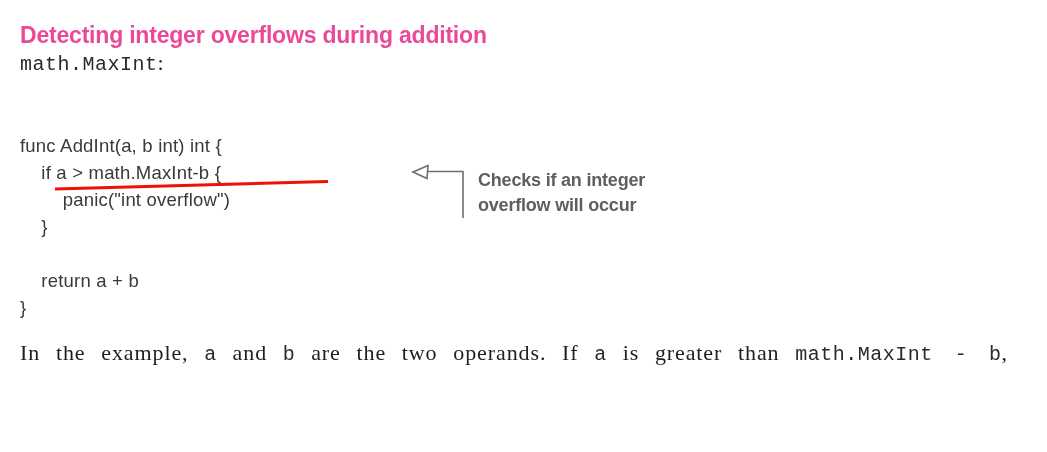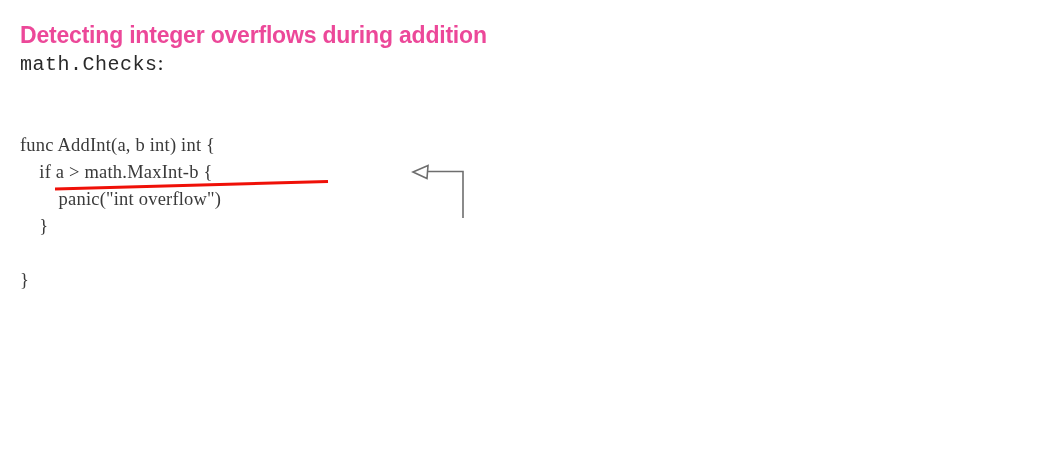--- a/index.html
+++ b/index.html
@@ -51,21 +51,21 @@
     font-family: "Liberation Mono", monospace;
     font-size: 20px;
     letter-spacing: 0.5px;
     color: #2a2a2a;
   }
   
   .codeblock {
     position: absolute;
     left: 20px;
     top: 132px;
-    font-family: Liberation Serif, serif;
+    font-family: Liberation Sans, sans-serif;
     font-size: 18.5px;
     color: #3a3a3a;
     letter-spacing: 0.2px;
   }
   .code-line {
     white-space: pre;
     height: 27px;
     line-height: 27px;
   }
   
@@ -100,38 +100,44 @@
   }
 </style>
 </head>
 <body>
 
 <div class="page">
 
   <div class="heading">Detecting integer overflows during addition</div>
 
   <div class="para para-intro">
-    <div class="lline"><span class="imono">math.Checks</span><span>:</span></div>
+    <div class="lline"><span class="imono">math.MaxInt</span><span>:</span></div>
   </div>
 
   <div class="codeblock">
     <div class="code-line">func AddInt(a, b int) int {</div>
     <div class="code-line">    if a &gt; math.MaxInt-b {</div>
     <div class="code-line">        panic("int overflow")</div>
     <div class="code-line">    }</div>
     <div class="code-line"></div>
+    <div class="code-line">    return a + b</div>
     <div class="code-line">}</div>
   </div>
 
   <svg class="red-underline" viewBox="0 0 290 20">
     <line x1="5" y1="15" x2="278" y2="7.5" stroke="#EF1008" stroke-width="3"></line>
   </svg>
 
   <svg class="callout-arrow" viewBox="0 0 66 62">
     <polygon points="7,10 22,3.5 21,16.5" fill="#ffffff" stroke="#6E6E6E" stroke-width="1.6"></polygon>
     <polyline points="22,9.5 57,9.5 57,56" fill="none" stroke="#6E6E6E" stroke-width="1.6"></polyline>
   </svg>
 
+  <div class="callout">
+    <div>Checks if an integer</div>
+    <div>overflow will occur</div>
+  </div>
 
   <div class="para para-outro">
+    <div class="jline"><span>In the example, </span><span class="imono">a</span><span> and </span><span class="imono">b</span><span> are the two operands. If </span><span class="imono">a</span><span> is greater than </span><span class="imono">math.MaxInt - b</span><span>,</span></div>
   </div>
 
 </div>
 
 </body></html>

